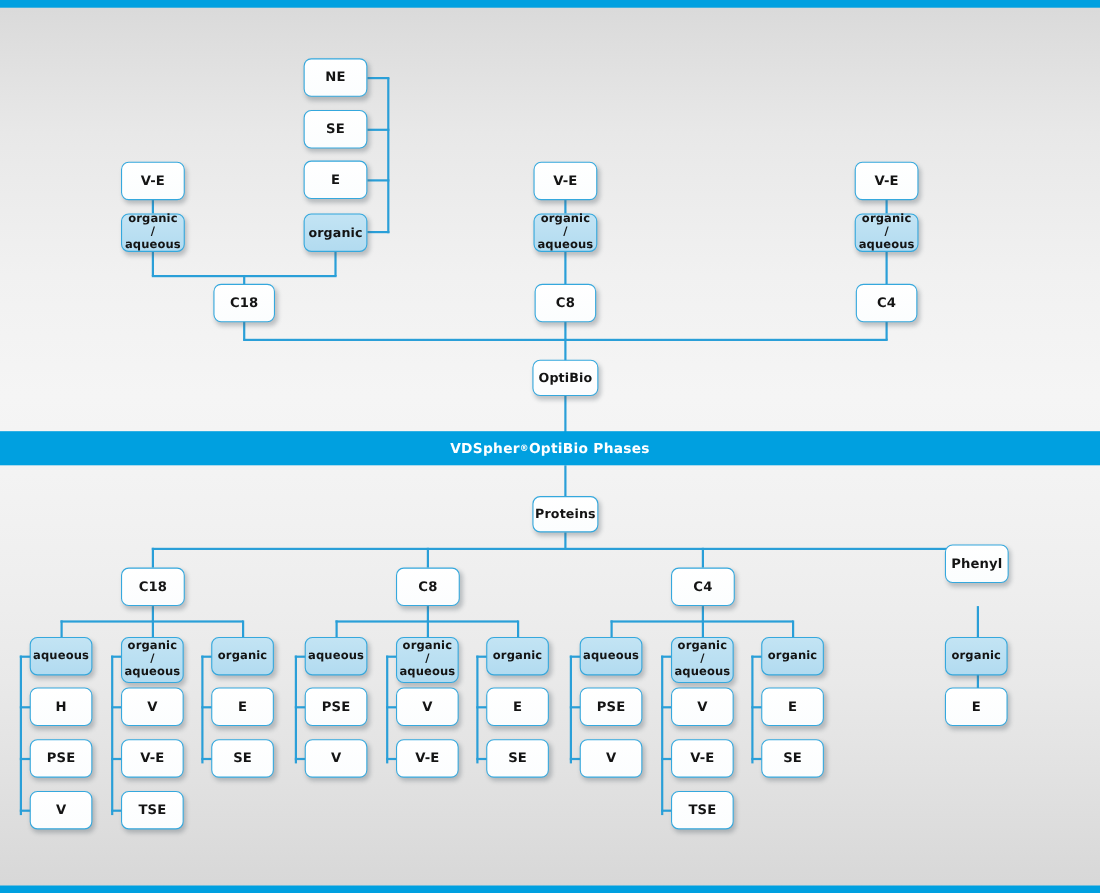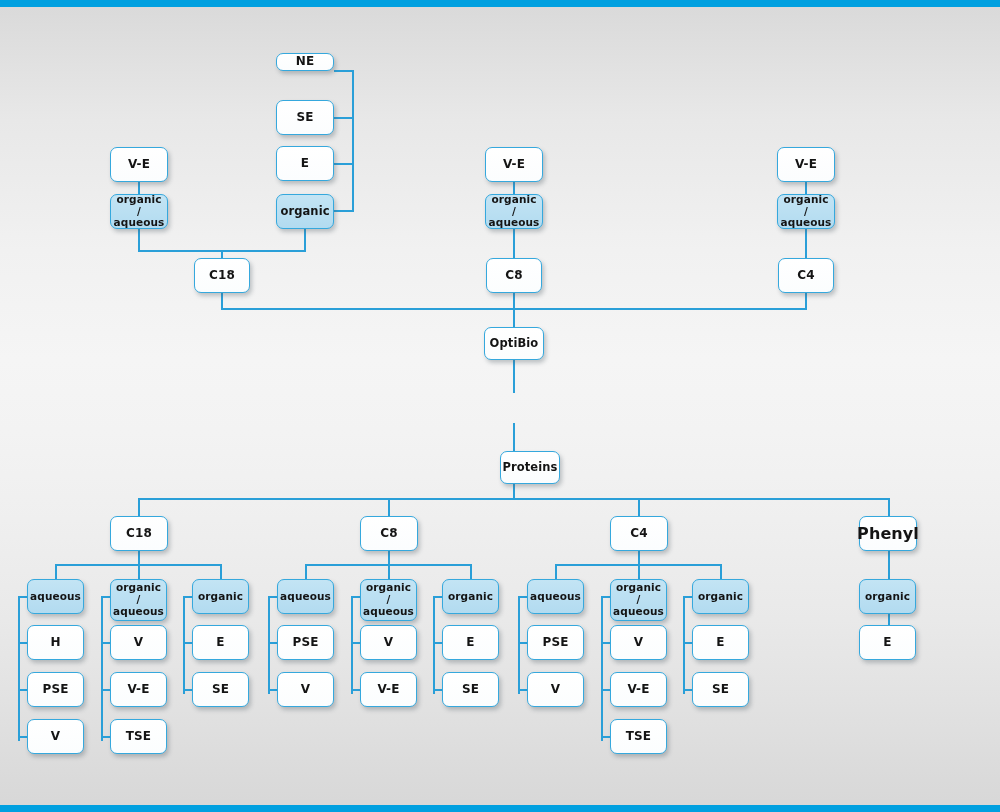--- a/index.html
+++ b/index.html
@@ -102,21 +102,21 @@
   <div class="ln v" style="left:805px;top:229px;height:32px;"></div>
 
   <div class="ln v" style="left:221px;top:290px;height:19px;"></div>
   <div class="ln v" style="left:513px;top:290px;height:19px;"></div>
   <div class="ln v" style="left:805px;top:290px;height:19px;"></div>
   <div class="ln h" style="left:221px;top:308px;width:586px;"></div>
   <div class="ln v" style="left:513px;top:308px;height:22px;"></div>
 
   <div class="ln v" style="left:513px;top:359px;height:34px;"></div>
 
-  <div class="node white" style="left:276px;top:53px;width:58px;height:18px;font-size:12px;">
+  <div class="node white" style="left:276px;top:53px;width:58px;height:35px;font-size:12px;">
     <span class="txt">NE</span>
   </div>
   <div class="node white" style="left:276px;top:100px;width:58px;height:35px;font-size:12px;">
     <span class="txt">SE</span>
   </div>
   <div class="node white" style="left:276px;top:146px;width:58px;height:35px;font-size:12px;">
     <span class="txt">E</span>
   </div>
   <div class="node blue" style="left:276px;top:194px;width:58px;height:35px;font-size:11.5px;">
     <span class="txt">organic</span>
@@ -152,24 +152,29 @@
 aqueous</span>
   </div>
   <div class="node white" style="left:778px;top:258px;width:56px;height:35px;font-size:12px;">
     <span class="txt">C4</span>
   </div>
 
   <div class="node white" style="left:484px;top:327px;width:60px;height:33px;font-size:11.5px;">
     <span class="txt">OptiBio</span>
   </div>
 
+  <div class="banner" style="top:392px;">
+    <span>VDSpher</span>
+      <sup>®</sup>
+      <span> OptiBio Phases</span>
+  </div>
 
   <div class="ln v" style="left:513px;top:423px;height:29px;"></div>
 
-  <div class="node white" style="left:500px;top:451px;width:60px;height:33px;font-size:11.5px;">
+  <div class="node white" style="left:484px;top:451px;width:60px;height:33px;font-size:11.5px;">
     <span class="txt">Proteins</span>
   </div>
 
   <div class="ln v" style="left:513px;top:484px;height:15px;"></div>
   <div class="ln h" style="left:138px;top:498px;width:751px;"></div>
   <div class="ln v" style="left:138px;top:498px;height:18px;"></div>
   <div class="ln v" style="left:388px;top:498px;height:18px;"></div>
   <div class="ln v" style="left:638px;top:498px;height:18px;"></div>
   <div class="ln v" style="left:888px;top:498px;height:18px;"></div>
 
@@ -337,21 +342,21 @@
   <div class="ln h" style="left:683px;top:596px;width:11px;"></div>
   <div class="ln h" style="left:683px;top:642px;width:11px;"></div>
   <div class="ln h" style="left:683px;top:689px;width:11px;"></div>
   <div class="node white" style="left:692px;top:625px;width:57px;height:35px;font-size:12px;">
     <span class="txt">E</span>
   </div>
   <div class="node white" style="left:692px;top:672px;width:57px;height:35px;font-size:12px;">
     <span class="txt">SE</span>
   </div>
 
-  <div class="node white" style="left:859px;top:516px;width:58px;height:35px;font-size:16px;">
+  <div class="node white" style="left:859px;top:495px;width:58px;height:35px;font-size:12px;">
     <span class="txt">Phenyl</span>
   </div>
   <div class="ln v" style="left:888px;top:551px;height:29px;"></div>
   <div class="node blue" style="left:859px;top:579px;width:57px;height:35px;font-size:10.5px;">
     <span class="txt">organic</span>
   </div>
   <div class="ln v" style="left:888px;top:613px;height:13px;"></div>
   <div class="node white" style="left:859px;top:625px;width:57px;height:35px;font-size:12px;">
     <span class="txt">E</span>
   </div>

